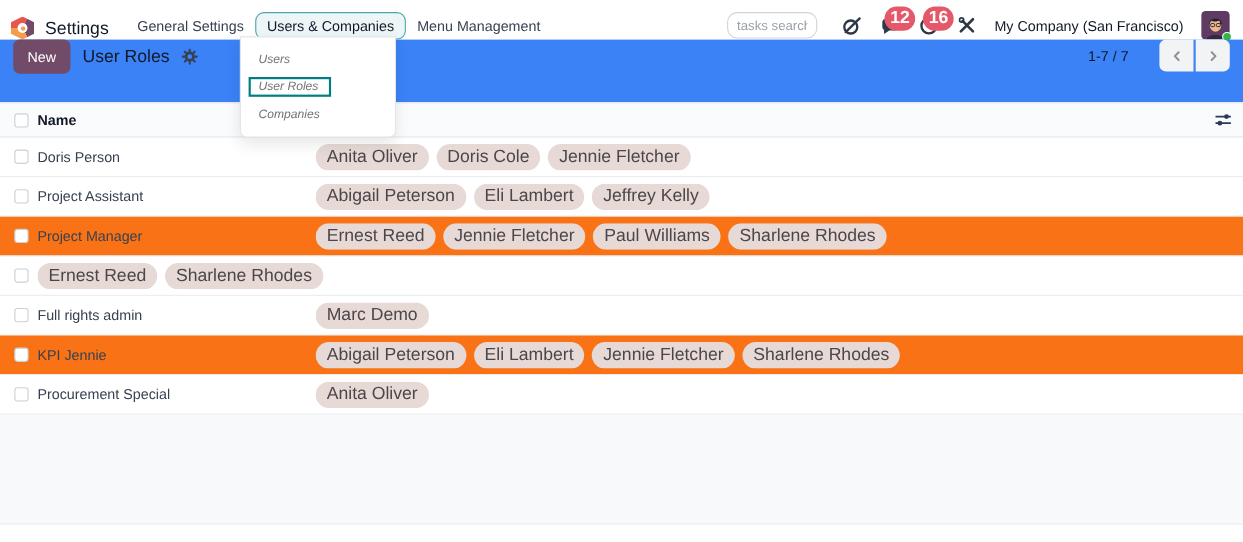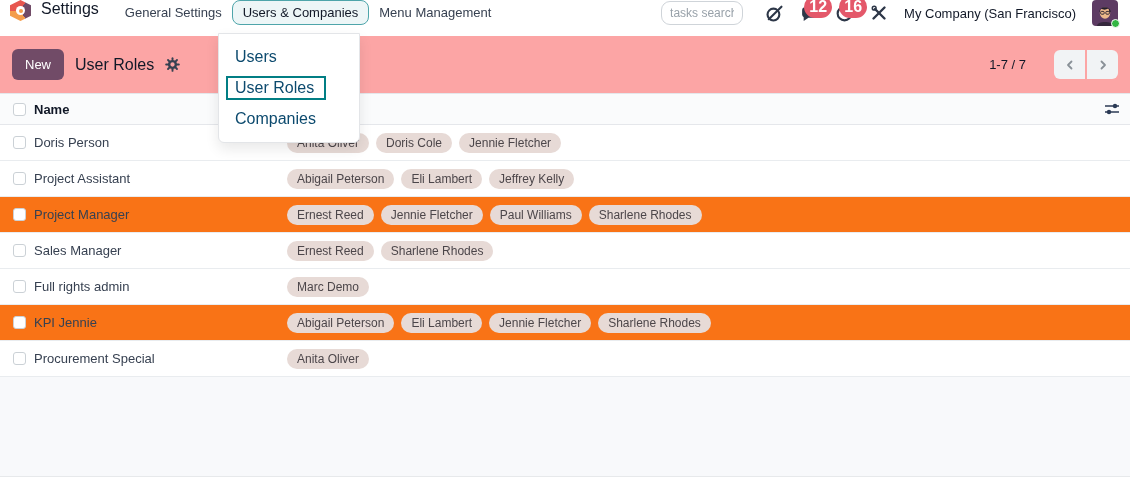--- a/index.html
+++ b/index.html
@@ -4,21 +4,21 @@
 <style>
   * { box-sizing: border-box; margin: 0; padding: 0; }
   html,body { width:1130px; height:493px; }
   body {
     font-family:"Liberation Sans","DejaVu Sans",sans-serif;
     font-size:13px; color:#374151; background:#fff;
     position:relative; overflow:hidden;
   }
 
   
-  .navbar { height:36px; display:flex; align-items:flex-start; padding:0 12px 0 10px; background:#fff; }
+  .navbar { height:36px; display:flex; align-items:flex-end; padding:0 12px 0 10px; background:#fff; }
   .logo { width:21px; height:21px; position:relative; flex:0 0 auto;
     clip-path:polygon(50% 0%,100% 25%,100% 75%,50% 100%,0% 75%,0% 25%);
     background:conic-gradient(from -90deg,#e7564f 0deg 120deg,#714B67 120deg 240deg,#f49d4b 240deg 360deg);
     cursor:pointer; }
   .logo::before { content:""; position:absolute; left:50%; top:50%; width:9px; height:9px;
     margin:-4.5px 0 0 -4.5px; background:#fff; border-radius:50%; }
   .logo::after { content:""; position:absolute; left:50%; top:50%; width:4px; height:4px;
     margin:-2px 0 0 -2px; background:#f49d4b; border-radius:50%; }
   .app-name { font-size:16px; font-weight:500; color:#111827; margin:0 16px 0 10px; cursor:pointer; }
   .nav-item { padding:5px 10px; color:#374151; cursor:pointer; white-space:nowrap; }
@@ -30,21 +30,21 @@
   .tasks-input::placeholder { color:#98a1a9; }
   .systray-icon { position:relative; display:flex; align-items:center; cursor:pointer; }
   .badge { position:absolute; top:-8px; right:-13px; background:#e4586a; color:#fff;
     font-size:16px; font-weight:700; border-radius:999px; padding:1px 5px; line-height:1.25; }
   .company { color:#111827; cursor:pointer; white-space:nowrap; }
   .avatar-wrap { position:relative; width:26px; height:26px; cursor:pointer; }
   .online-dot { position:absolute; right:-2px; bottom:-2px; width:9px; height:9px;
     background:#32b643; border:1.5px solid #fff; border-radius:50%; }
 
   
-  .control-panel { position:relative; height:57px; display:flex; align-items:center; padding:0 12px; background:#fca5a5; }
+  .control-panel { position:relative; height:57px; display:flex; align-items:flex-start; padding:0 12px; background:#3b82f6; }
   .cp-left { display:flex; align-items:center; gap:11px; }
   .new-btn { background:#714B67; color:#fff; border:none; border-radius:6px;
     padding:8px 13px; font-size:13px; font-weight:500; font-family:inherit; cursor:pointer; }
   .page-title { font-size:16px; font-weight:500; color:#111827; }
   .gear-btn { display:flex; align-items:center; cursor:pointer; }
   .searchbar { position:absolute; left:50%; transform:translateX(-50%); top:12px;
     width:360px; height:33px; border:1px solid #d8dce0; border-radius:4px;
     display:flex; align-items:center; background:#fff; }
   .search-icon { margin-left:11px; display:flex; }
   .searchbar input { border:none; outline:none; flex:1; font-size:13px; padding:0 8px;
@@ -59,39 +59,39 @@
   .pager-btns { display:flex; gap:2px; }
   .pager-btn { width:31px; height:29px; background:#f1f3f5; border:none; cursor:pointer;
     display:flex; align-items:center; justify-content:center; }
   .pager-btn.prev { border-radius:6px 0 0 6px; }
   .pager-btn.next { border-radius:0 6px 6px 0; }
 
   
   .dropdown { position:absolute; top:33px; left:218px; width:142px; background:#fff;
     border:1px solid #e3e5e8; border-radius:0 0 6px 6px;
     box-shadow:0 6px 14px rgba(0,0,0,.09); padding:9px 0; z-index:10; }
-  .dd-item { padding:5px 10px 5px 16px; color:#0c4a6e; font-size:16px; cursor:pointer; }
+  .dd-item { padding:5px 10px 5px 16px; color:#737373; font-size:11px; cursor:pointer;font-style:italic; }
   .tour-box { display:inline-block; border:2px solid #017e84; padding:1px 10px 1px 7px; margin-left:-9px; }
 
   
   .thead { height:32px; display:flex; align-items:center; position:relative;
     border-top:1px solid #e5e7eb; border-bottom:1px solid #e5e7eb;
     background:#fafbfc; font-weight:700; color:#111827; }
   .col-check { width:34px; padding-left:13px; display:flex; align-items:center; flex:0 0 auto; }
   .checkbox { width:13px; height:13px; border:1px solid #cbd1d6; border-radius:3px;
     background:#fff; display:inline-block; cursor:pointer; }
   .col-name { width:253px; flex:0 0 auto; cursor:pointer; }
   .col-tags { flex:1; display:flex; gap:7px; align-items:center; overflow:hidden; }
   .sliders-btn { position:absolute; right:10px; top:50%; transform:translateY(-50%);
     display:flex; cursor:pointer; }
   .trow { height:36px; display:flex; align-items:center; border-bottom:1px solid #e9ecef;
     background:#fff; cursor:pointer; }
   .trow.shaded { background:#f97316; }
   .trow .col-name { cursor:inherit; }
-  .tag { background:#e7dad6; color:#4c464a; font-size:12px; font-weight:500;
+  .tag { background:#e7dad6; color:#4c464a; font-size:16px; font-weight:500;
     border-radius:999px; padding:3px 10px; white-space:nowrap; }
 
   .filler { height:100px; background:#f8f9fb; border-bottom:1px solid #e7e9eb; }
   .bottom-strip { background:#fff; height:16px; }
 </style>
 </head>
 <body>
 
 <div class="navbar">
   <div class="logo"></div>
@@ -240,21 +240,20 @@
           <span class="tag">Jennie Fletcher</span>
           <span class="tag">Paul Williams</span>
           <span class="tag">Sharlene Rhodes</span>
         </div>
   </div>
 
   <div class="trow">
     <div class="col-check">
       <span class="checkbox"></span>
     </div>
-    <div class="col-name row-name">Sales Manager</div>
     <div class="col-tags">
           <span class="tag">Ernest Reed</span>
           <span class="tag">Sharlene Rhodes</span>
         </div>
   </div>
 
   <div class="trow">
     <div class="col-check">
       <span class="checkbox"></span>
     </div>

